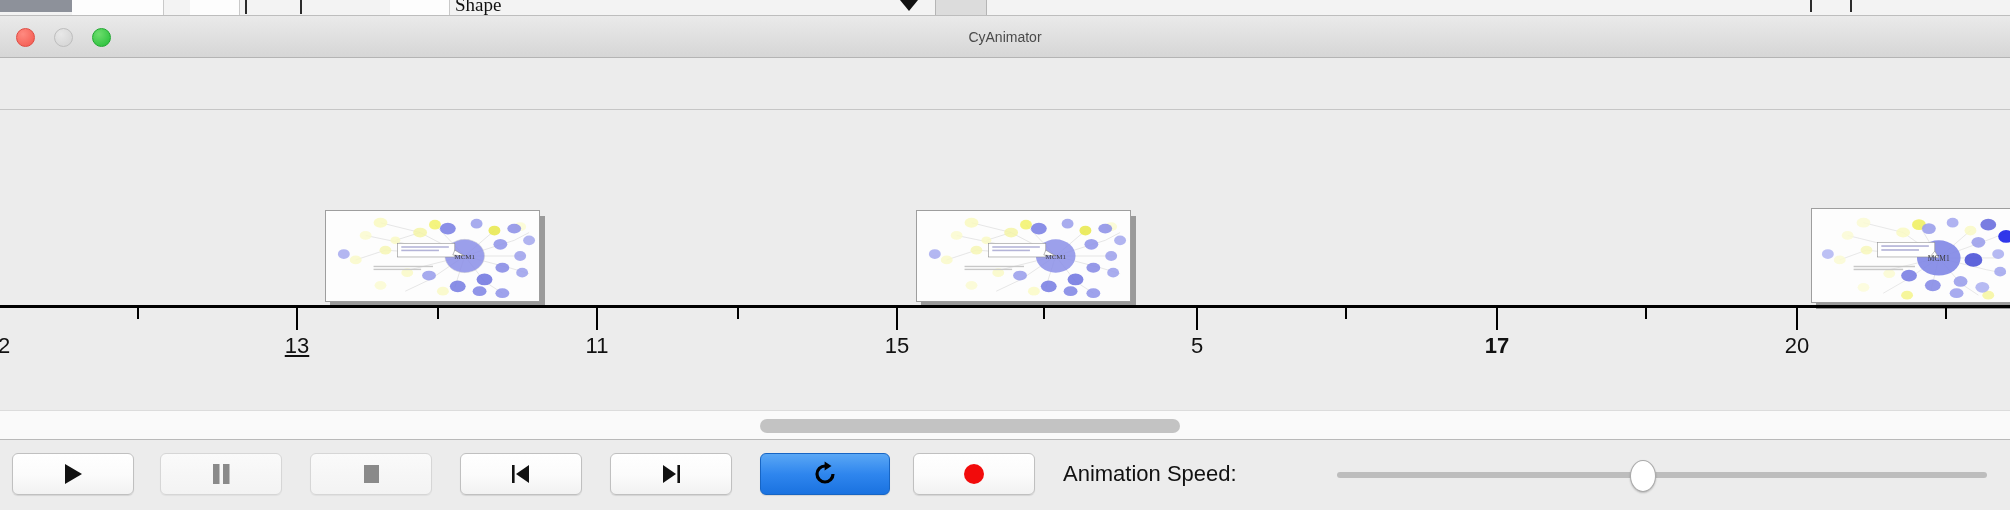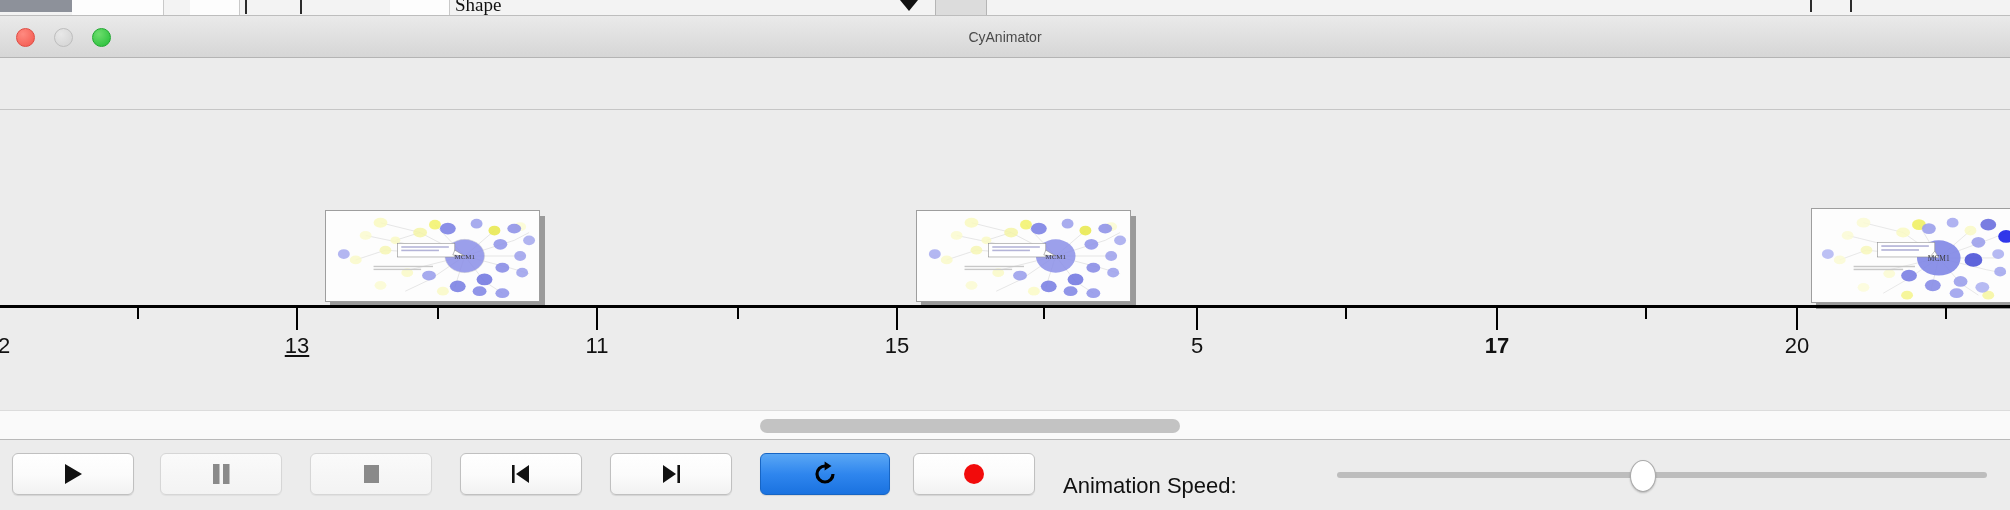--- a/index.html
+++ b/index.html
@@ -437,19 +437,19 @@
       <path d="M13.6 1.5 L13.6 10.5 L20.5 6 Z" fill="#000"></path>
     </svg>
   </div>
 
   <div class="cbtn" style="left:913px;width:122px;">
     <svg width="26" height="26" viewBox="0 0 26 26">
       <circle cx="13" cy="13" r="10" fill="#f20b0b"></circle>
     </svg>
   </div>
 
-  <div class="speed-label" style="left:1063px;margin-top:12px;">Animation Speed:</div>
+  <div class="speed-label" style="left:1063px;">Animation Speed:</div>
 
   <div class="slider" style="left:1337px;width:650px;">
     <div class="slider-track"></div>
     <div class="slider-thumb" style="left:47%;"></div>
   </div>
 </div>
 
 </body></html>

